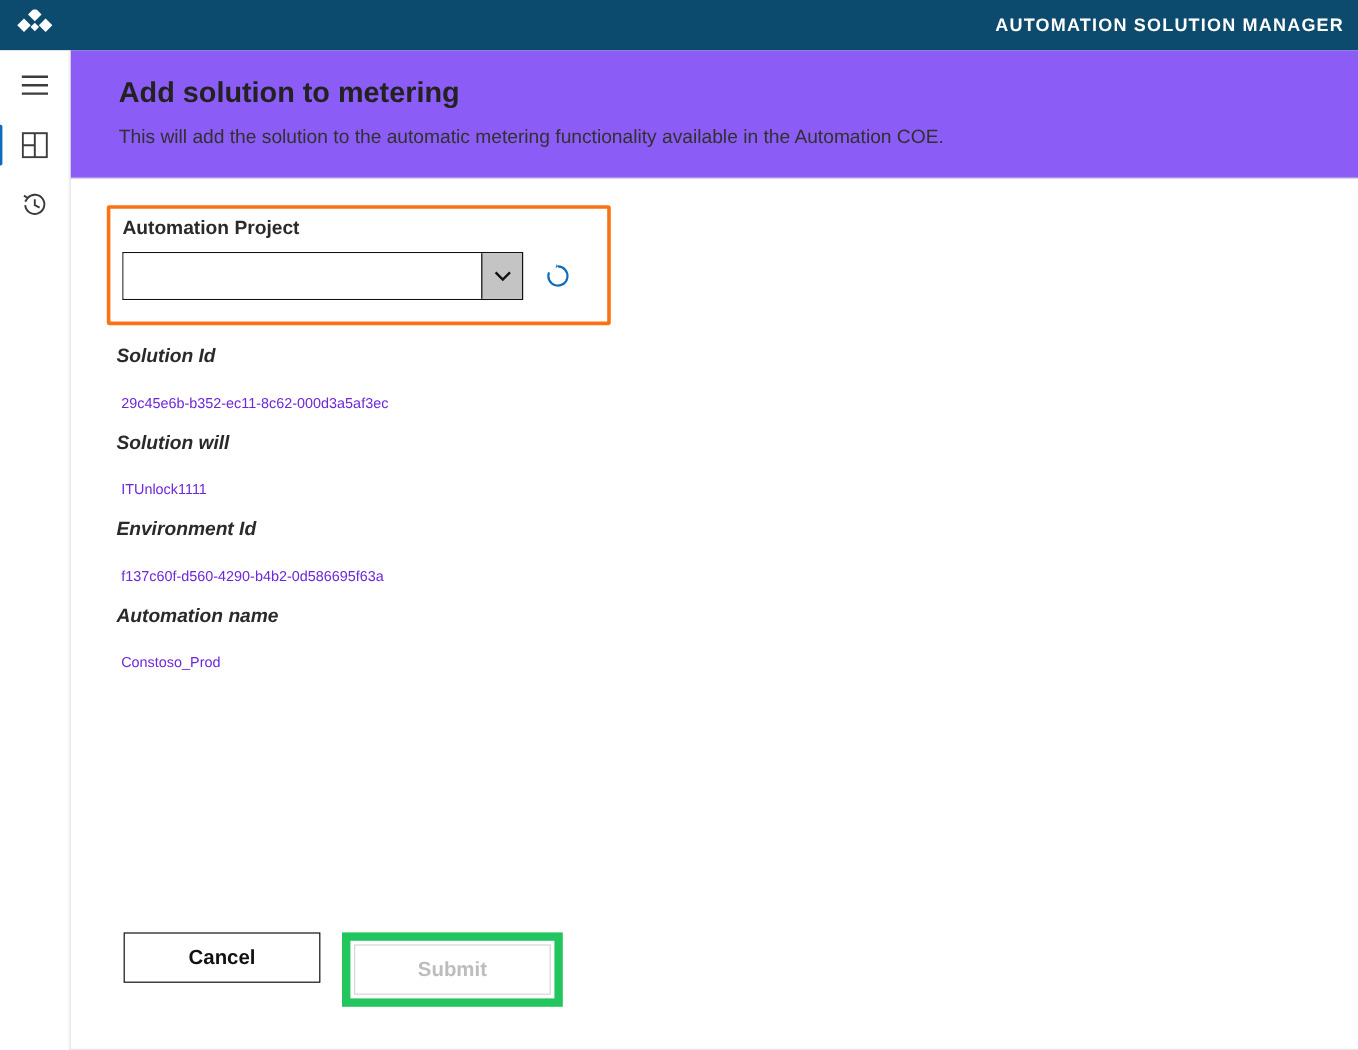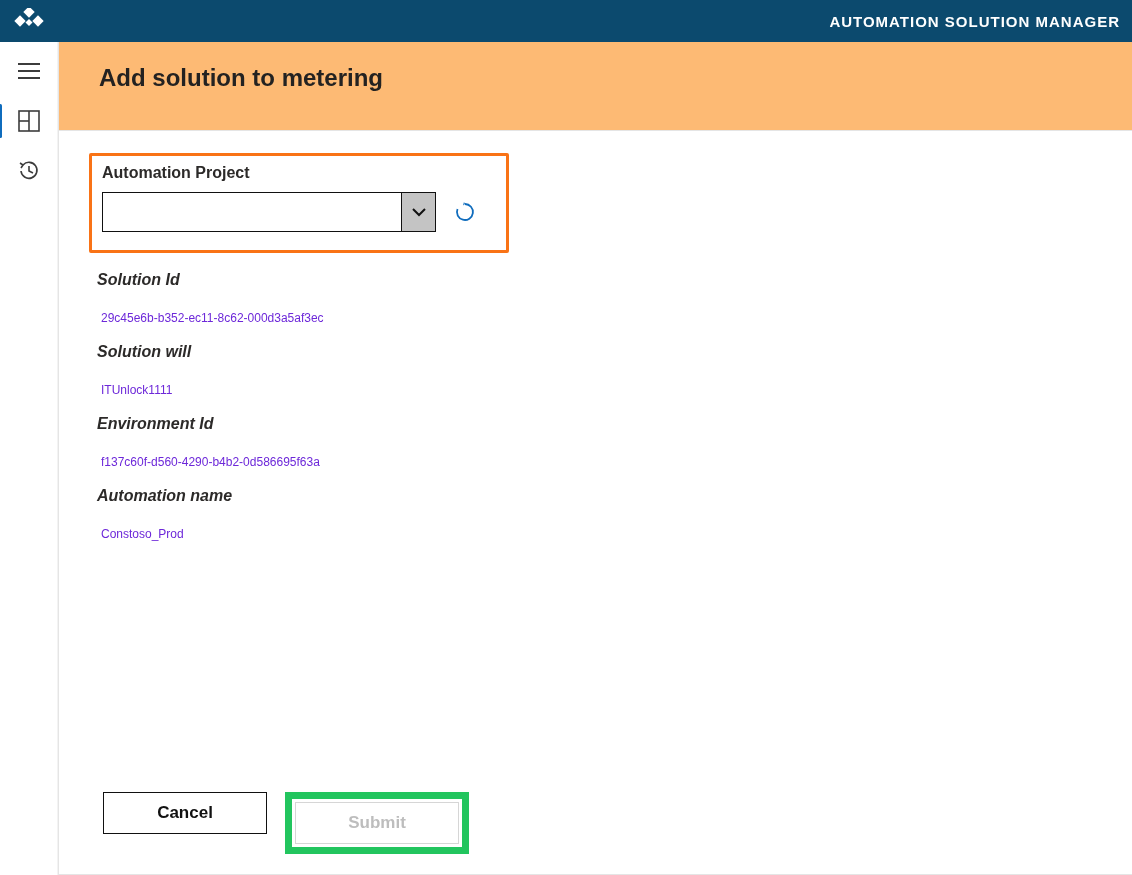--- a/index.html
+++ b/index.html
@@ -62,21 +62,21 @@
   }
   .content {
     flex: 1;
     display: flex;
     flex-direction: column;
     border: 1px solid #e5e5e5;
     border-top: none;
     border-right: none;
   }
   .page-head {
-    background: #fdba74;
+    background: #8b5cf6;
     border-bottom: 1px solid #e5e5e5;
     padding: 22px 40px 24px 40px;
   }
   .page-title {
     font-size: 24px;
     font-weight: 600;
     color: #232221;
     margin-bottom: 14px;
   }
   .page-desc {
@@ -137,21 +137,21 @@
   .field-value {
     font-size: 12px;
     color: #6d28d9;
     padding-left: 4px;
   }
   .footer {
     display:flex;
     gap:18px;
     padding: 0 14px 20px 14px;
     position: absolute;
-    bottom: 0;
+    bottom: 15px;
     left: 30px;
   }
   .btn {
     min-width: 164px;
     height: 42px;
     font-size: 17px;
     font-weight: 600;
     display:flex;align-items:center;justify-content:center;
     cursor:pointer;
     background:#fff;
@@ -213,20 +213,21 @@
             <polyline points="2,3 5,5 3,8"></polyline>
             <polyline points="11,6 11,11 15,13"></polyline>
           </g>
         </svg>
     </div>
   </div>
 
   <div class="content">
     <div class="page-head">
       <div class="page-title">Add solution to metering</div>
+      <div class="page-desc">This will add the solution to the automatic metering functionality available in the Automation COE.</div>
     </div>
 
     <div class="form-area">
 
       <div class="highlight-box">
         <div class="field-label">Automation Project</div>
         <div class="combo-row">
           <div class="combo">
             <input class="combo-input" value="" style="">
             <div class="combo-btn">

